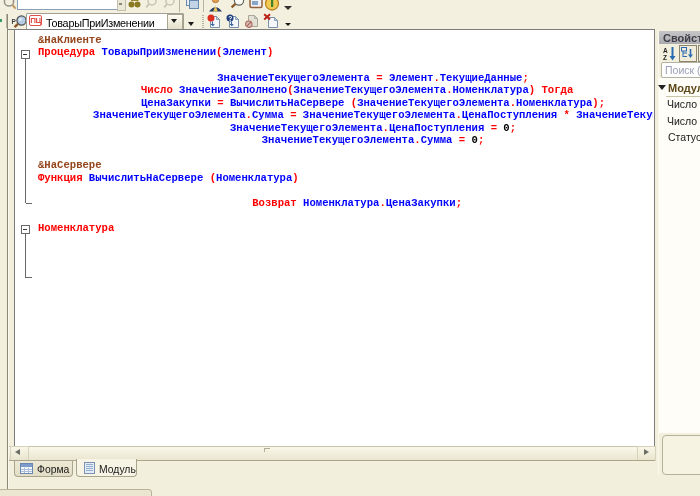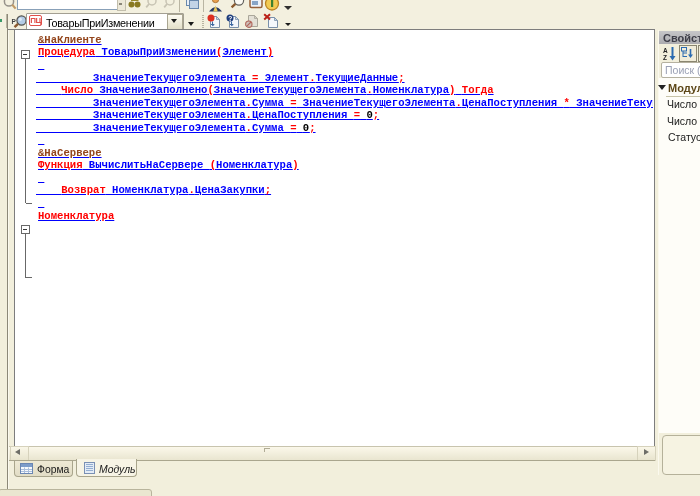--- a/index.html
+++ b/index.html
@@ -3,22 +3,22 @@
 <meta charset="utf-8">
 <style>
   html,body{margin:0;padding:0;}
   body{width:700px;height:496px;overflow:hidden;position:relative;
        background:#F2EFDC;font-family:"Liberation Sans",sans-serif;}
   .abs{position:absolute;white-space:nowrap;}
   
   #code{position:absolute;left:38px;top:33.9px;width:615px;
         font-family:"Liberation Mono",monospace;font-size:10.6px;
         line-height:12.55px;color:#0000ff;font-weight:bold;}
-  #code div{height:12.55px;overflow:hidden;white-space:pre;text-decoration:underline;}
-  #code div.m{margin-left:-2.2px;}
+  #code div{height:12.55px;overflow:hidden;white-space:pre;}
+  #code div.m{margin-left:-2.2px;text-align:center;}
   .k{color:#ff0000;}  
   .d{color:#93451c;}  
   .n{color:#000000;}  
   .sep{position:absolute;width:1px;background:#b9b5a2;}
 </style>
 </head>
 <body>
 
 <div class="abs" style="left:0;top:0;width:700px;height:13px;background:#F3F0DF;"></div>
 
@@ -134,20 +134,21 @@
 <div class="abs" style="left:8px;top:29px;width:6px;height:1px;background:#7d7d7d;"></div>
 
 <div class="abs" style="left:14px;top:29px;width:639px;height:416px;background:#fff;border-top:1px solid #7d7d7d;border-left:1px solid #7d7d7d;border-right:1px solid #7d7d7d;"></div>
 
 <div id="code">
 <div><span class="d">&amp;НаКлиенте</span></div>
 <div><span class="k">Процедура</span> ТоварыПриИзменении<span class="k">(</span>Элемент<span class="k">)</span></div>
 <div> </div>
 <div class="m">         ЗначениеТекущегоЭлемента <span class="k">=</span> Элемент<span class="k">.</span>ТекущиеДанные<span class="k">;</span></div>
 <div class="m">    <span class="k">Число</span> ЗначениеЗаполнено<span class="k">(</span>ЗначениеТекущегоЭлемента<span class="k">.</span>Номенклатура<span class="k">)</span> <span class="k">Тогда</span></div>
+<div class="m">         ЦенаЗакупки <span class="k">=</span> ВычислитьНаСервере <span class="k">(</span>ЗначениеТекущегоЭлемента<span class="k">.</span>Номенклатура<span class="k">);</span></div>
 <div class="m">         ЗначениеТекущегоЭлемента<span class="k">.</span>Сумма <span class="k">=</span> ЗначениеТекущегоЭлемента<span class="k">.</span>ЦенаПоступления <span class="k">*</span> ЗначениеТекущег</div>
 <div class="m">         ЗначениеТекущегоЭлемента<span class="k">.</span>ЦенаПоступления <span class="k">=</span> <span class="n">0</span><span class="k">;</span></div>
 <div class="m">         ЗначениеТекущегоЭлемента<span class="k">.</span>Сумма <span class="k">=</span> <span class="n">0</span><span class="k">;</span></div>
 <div> </div>
 <div><span class="d">&amp;НаСервере</span></div>
 <div><span class="k">Функция</span> ВычислитьНаСервере <span class="k">(</span>Номенклатура<span class="k">)</span></div>
 <div> </div>
 <div class="m">    <span class="k">Возврат</span> Номенклатура<span class="k">.</span>ЦенаЗакупки<span class="k">;</span></div>
 <div> </div>
 <div><span class="k">Номенклатура</span></div>
@@ -183,21 +184,21 @@
 <div class="abs" style="left:37px;top:464px;font-size:10.4px;color:#1a1a1a;">Форма</div>
 
 <div class="abs" style="left:76px;top:459px;width:59px;height:17px;background:#f7f4e5;border:1px solid #a9a58c;border-top:none;border-radius:0 0 4px 4px;"></div>
 <svg class="abs" style="left:84px;top:462px" width="11" height="12">
   <rect x="0.5" y="0.5" width="10" height="11" fill="#e4ecf6" stroke="#7a90b4"></rect>
   <line x1="2" y1="2.5" x2="9" y2="2.5" stroke="#94aed2"></line>
   <line x1="2" y1="4.5" x2="9" y2="4.5" stroke="#94aed2"></line>
   <line x1="2" y1="6.5" x2="9" y2="6.5" stroke="#94aed2"></line>
   <line x1="2" y1="8.5" x2="9" y2="8.5" stroke="#94aed2"></line>
 </svg>
-<div class="abs" style="left:99px;top:464px;font-size:10.4px;color:#1a1a1a;font-style:italic;">Модуль</div>
+<div class="abs" style="left:99px;top:464px;font-size:10.4px;color:#1a1a1a;">Модуль</div>
 
 <div class="abs" style="left:-2px;top:489px;width:152px;height:10px;background:#eae6d0;border:1px solid #b8b49c;border-radius:3px 3px 0 0;"></div>
 
 <div class="abs" style="left:658px;top:30px;width:1px;height:445px;background:#fbf9ee;"></div>
 <div class="abs" style="left:659px;top:31px;width:41px;height:13px;background:linear-gradient(#c6c6c8,#ababaf);"></div>
 <div class="abs" style="left:663px;top:32px;font-size:11px;font-weight:bold;color:#3e3e48;">Свойства</div>
 
 <svg class="abs" style="left:663px;top:46px" width="14" height="15">
   <text x="0" y="6.5" font-size="6.5" font-weight="bold" fill="#222">A</text>
   <text x="0" y="13.5" font-size="6.5" font-weight="bold" fill="#222">Z</text>

